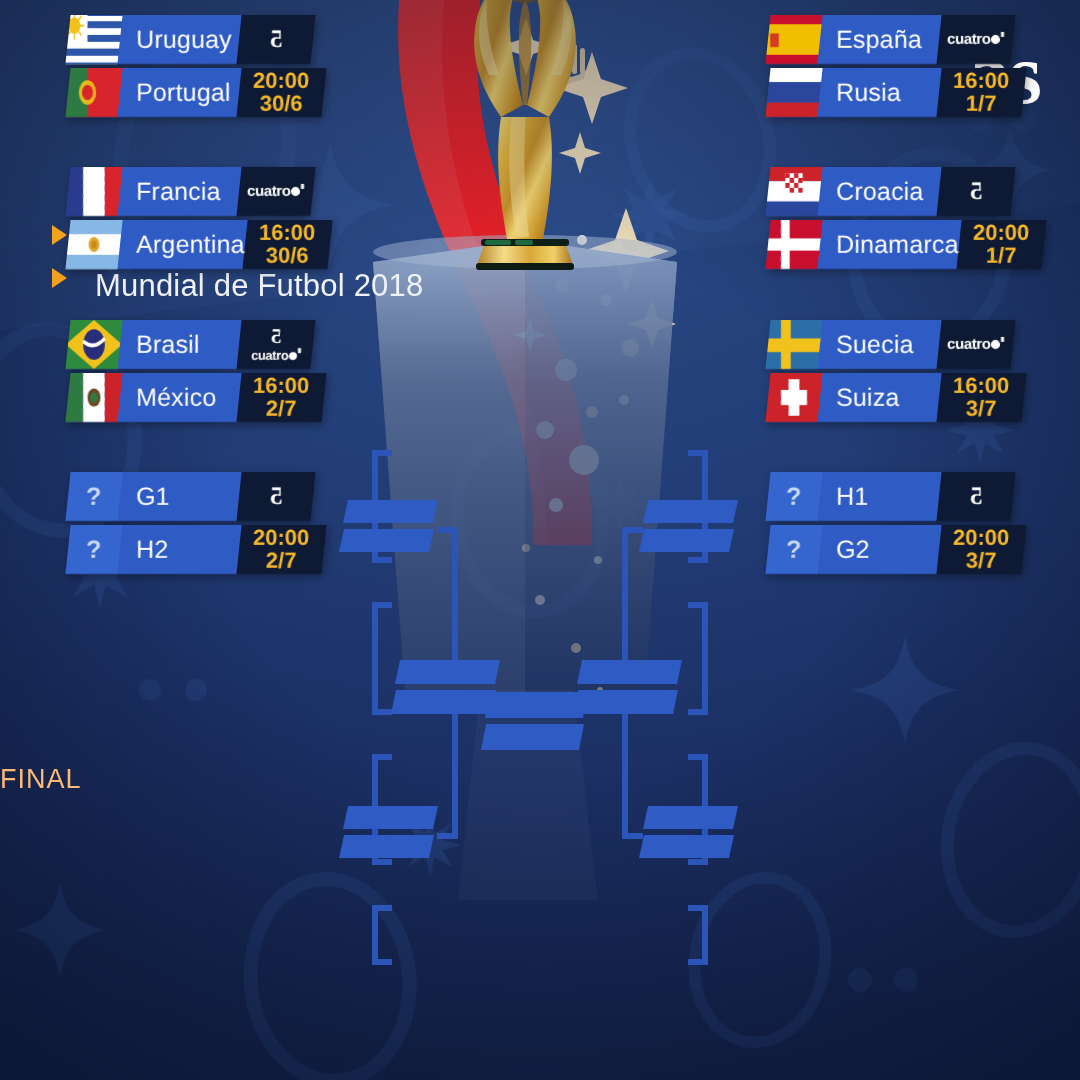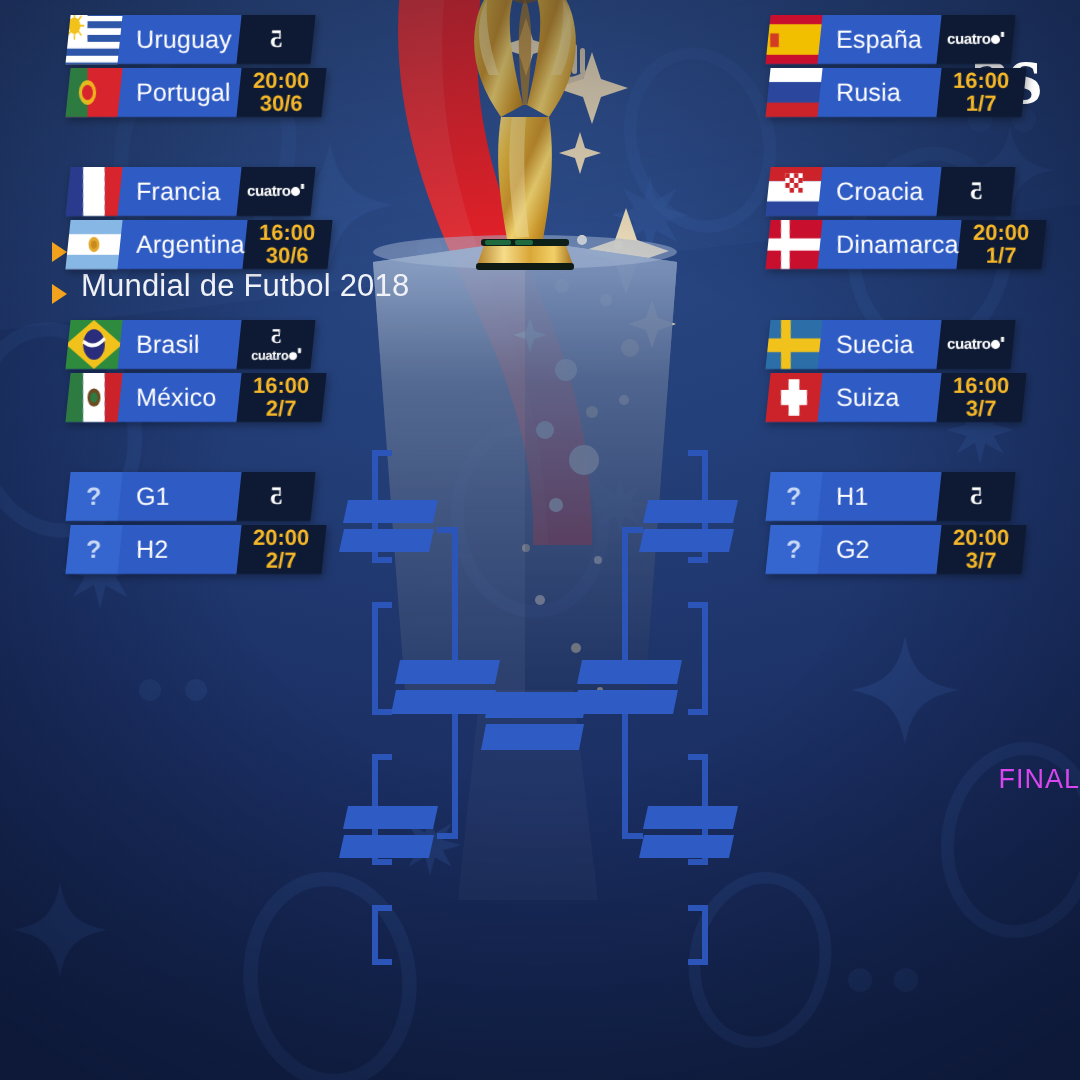--- a/index.html
+++ b/index.html
@@ -35,21 +35,21 @@
   #center-art { position:absolute; left:330px; top:0; width:420px; height:900px; }
 
   
   #logo-as {
     position:absolute; right:40px; top:36px;
     font-family:"Liberation Serif", serif;
     font-size:86px; line-height:.9; font-weight:700;
     color:#ffffff; letter-spacing:-2px;
   }
   #heading { position:absolute; left:52px; top:225px; }
-  .head-line { display:flex; align-items:flex-end; gap:14px; margin-bottom:6px; }
+  .head-line { display:flex; align-items:flex-start; gap:28px; margin-bottom:6px; }
   .tri {
     width:0; height:0;
     border-left:15px solid #f2a21c;
     border-top:10px solid transparent;
     border-bottom:10px solid transparent;
   }
   .head-1 { font-size:32px; font-weight:700; color:#ffffff; letter-spacing:.2px; }
   .head-2 { font-size:31px; font-weight:400; color:#f0f2f7; letter-spacing:.2px; }
 
   
@@ -113,24 +113,23 @@
   .chcuatro .tick {
     display:inline-block; width:3px; height:5px; background:#ffffff;
     vertical-align:top; margin-left:1px; margin-top:1px;
   }
   .time { color:#f5b728; font-size:22px; font-weight:700; line-height:1.06; }
   .date { color:#f5b728; font-size:22px; font-weight:700; line-height:1.06; }
 
   
   #bracket { position:absolute; inset:0; pointer-events:none; }
   #final-label {
-    position:absolute; left:0; right:0; text-align:right;
-    color:#d946ef; font-size:27px; letter-spacing:1px;
+    position:absolute; left:0; right:0; text-align:left;
+    color:#fdba74; font-size:27px; letter-spacing:1px;
     font-weight:400;
-    margin-left:40px;
   }
 </style>
 </head>
 <body>
 
 <div id="stage">
 
   <div class="bg-base"></div>
 
   <svg class="bg-pattern" viewBox="0 0 1080 1080">

